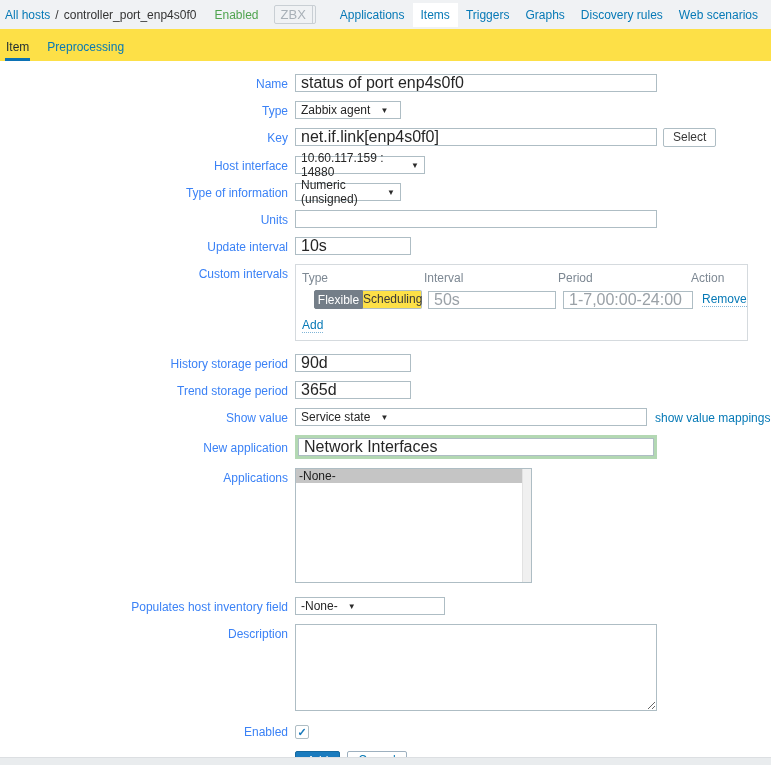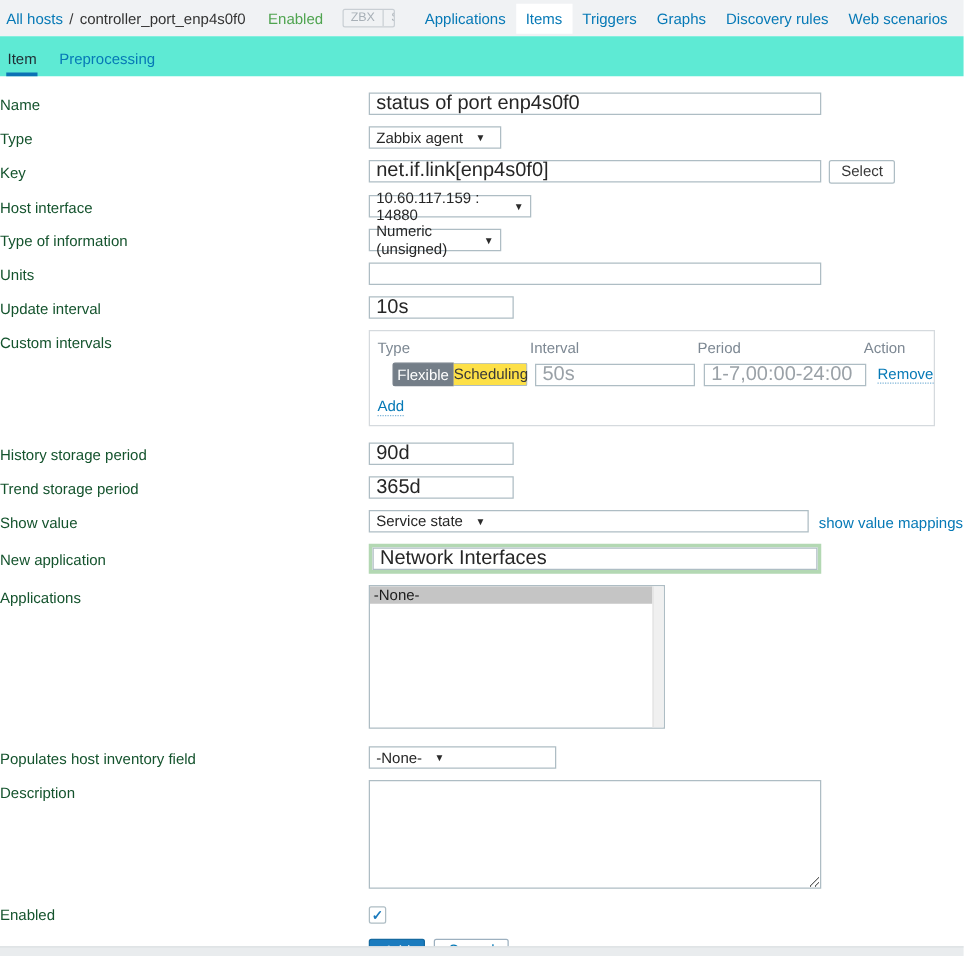--- a/index.html
+++ b/index.html
@@ -17,37 +17,37 @@
     padding:0 5px; white-space:nowrap;
   }
   .topnav .sep { margin:0 5px; color:#383838; }
   .topnav .host { color:#333; margin-right:18px; }
   .topnav .status { color:#4fa44f; margin-right:15px; }
   .badges {
     display:inline-flex; border:1px solid #c9cfd4; border-radius:2px;
     overflow:hidden; margin-right:16px; background:#f0f2f4;
   }
   .badges span {
-    padding:1px 6px; color:#a8b0b7; font-size:10px; border-left:1px solid #c9cfd4;
+    padding:1px 6px; color:#a8b0b7; font-size:13px; border-left:1px solid #c9cfd4;
   }
   .badges span:first-child { border-left:none; }
   .topnav nav { display:flex; align-items:center; }
   .topnav nav a { padding:5px 8px; }
   .topnav nav a.active { background:#ffffff; color:#0679b6; }
 
   
-  .tabs { padding:9px 5px 0 5px; display:flex; gap:16px; background:#5eead4; }
+  .tabs { padding:9px 5px 0 5px; display:flex; gap:16px; background:#fde047; }
   .tab { display:inline-block; padding:2px 1px 6px 1px; color:#0679b6; }
   .tab.active { color:#1f2c33; border-bottom:3px solid #0c72b4; padding-bottom:4px; }
 
   
   .form { padding-top:13px; }
   .row { display:flex; margin-bottom:9px; align-items:flex-start; }
   .lbl {
-    width:295px; flex:0 0 295px; text-align:left; padding:3px 7px 0 0; color:#14532d;
+    width:295px; flex:0 0 295px; text-align:right; padding:3px 7px 0 0; color:#3b82f6;
   }
   input[type=text], textarea {
     border:1px solid #aebdc4; height:18px; padding:0 5px; font-size:16px;
     font-family:"Liberation Sans", sans-serif; color:#262626; background:#fff; outline:none;
   }
   input::placeholder, textarea::placeholder { color:#9aa1a7; }
   .w-wide { width:362px; }
   .w-mid { width:116px; }
   .sel {
     border:1px solid #aebdc4; height:18px; background:#fff; display:inline-flex;

